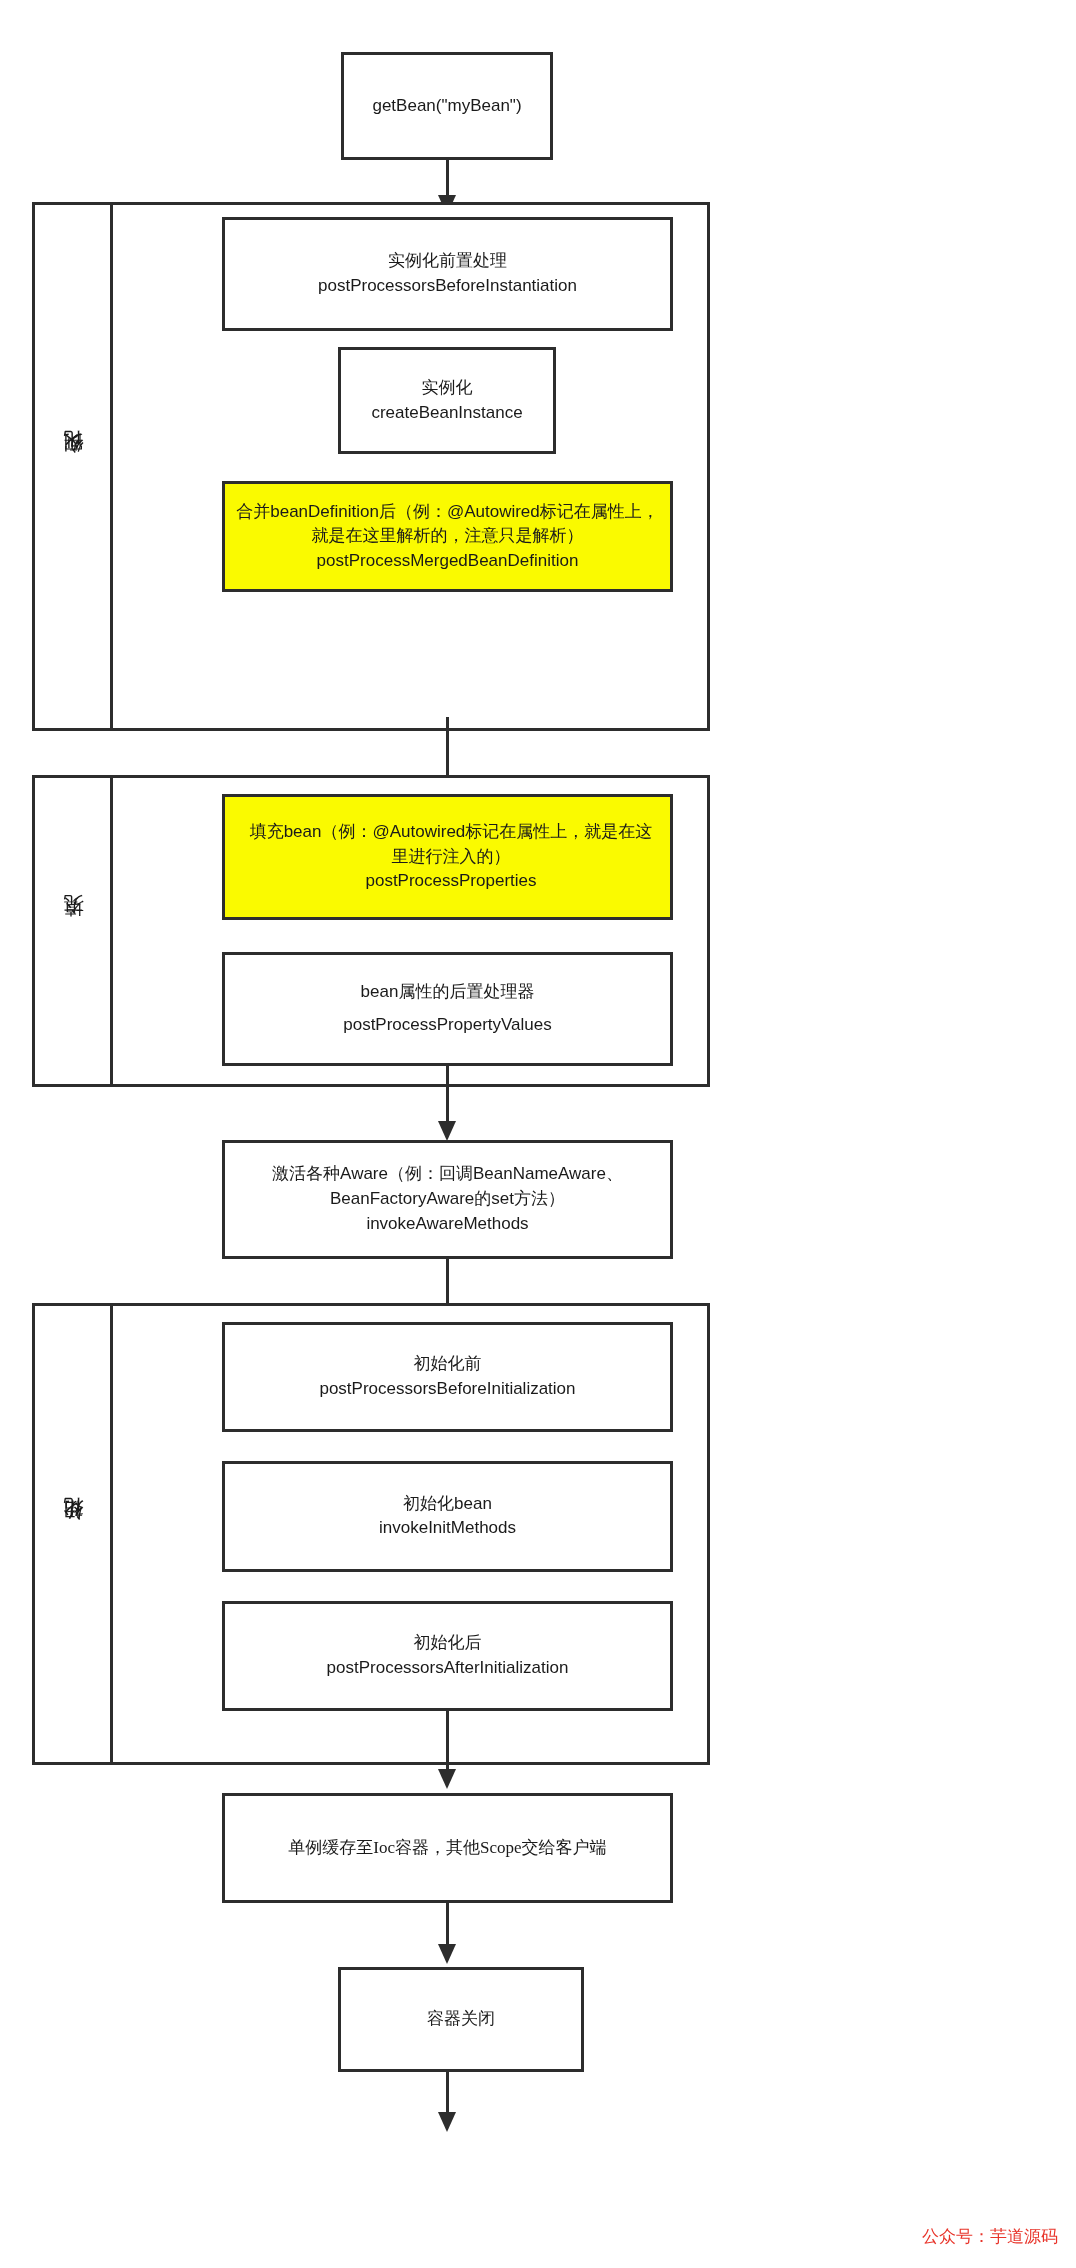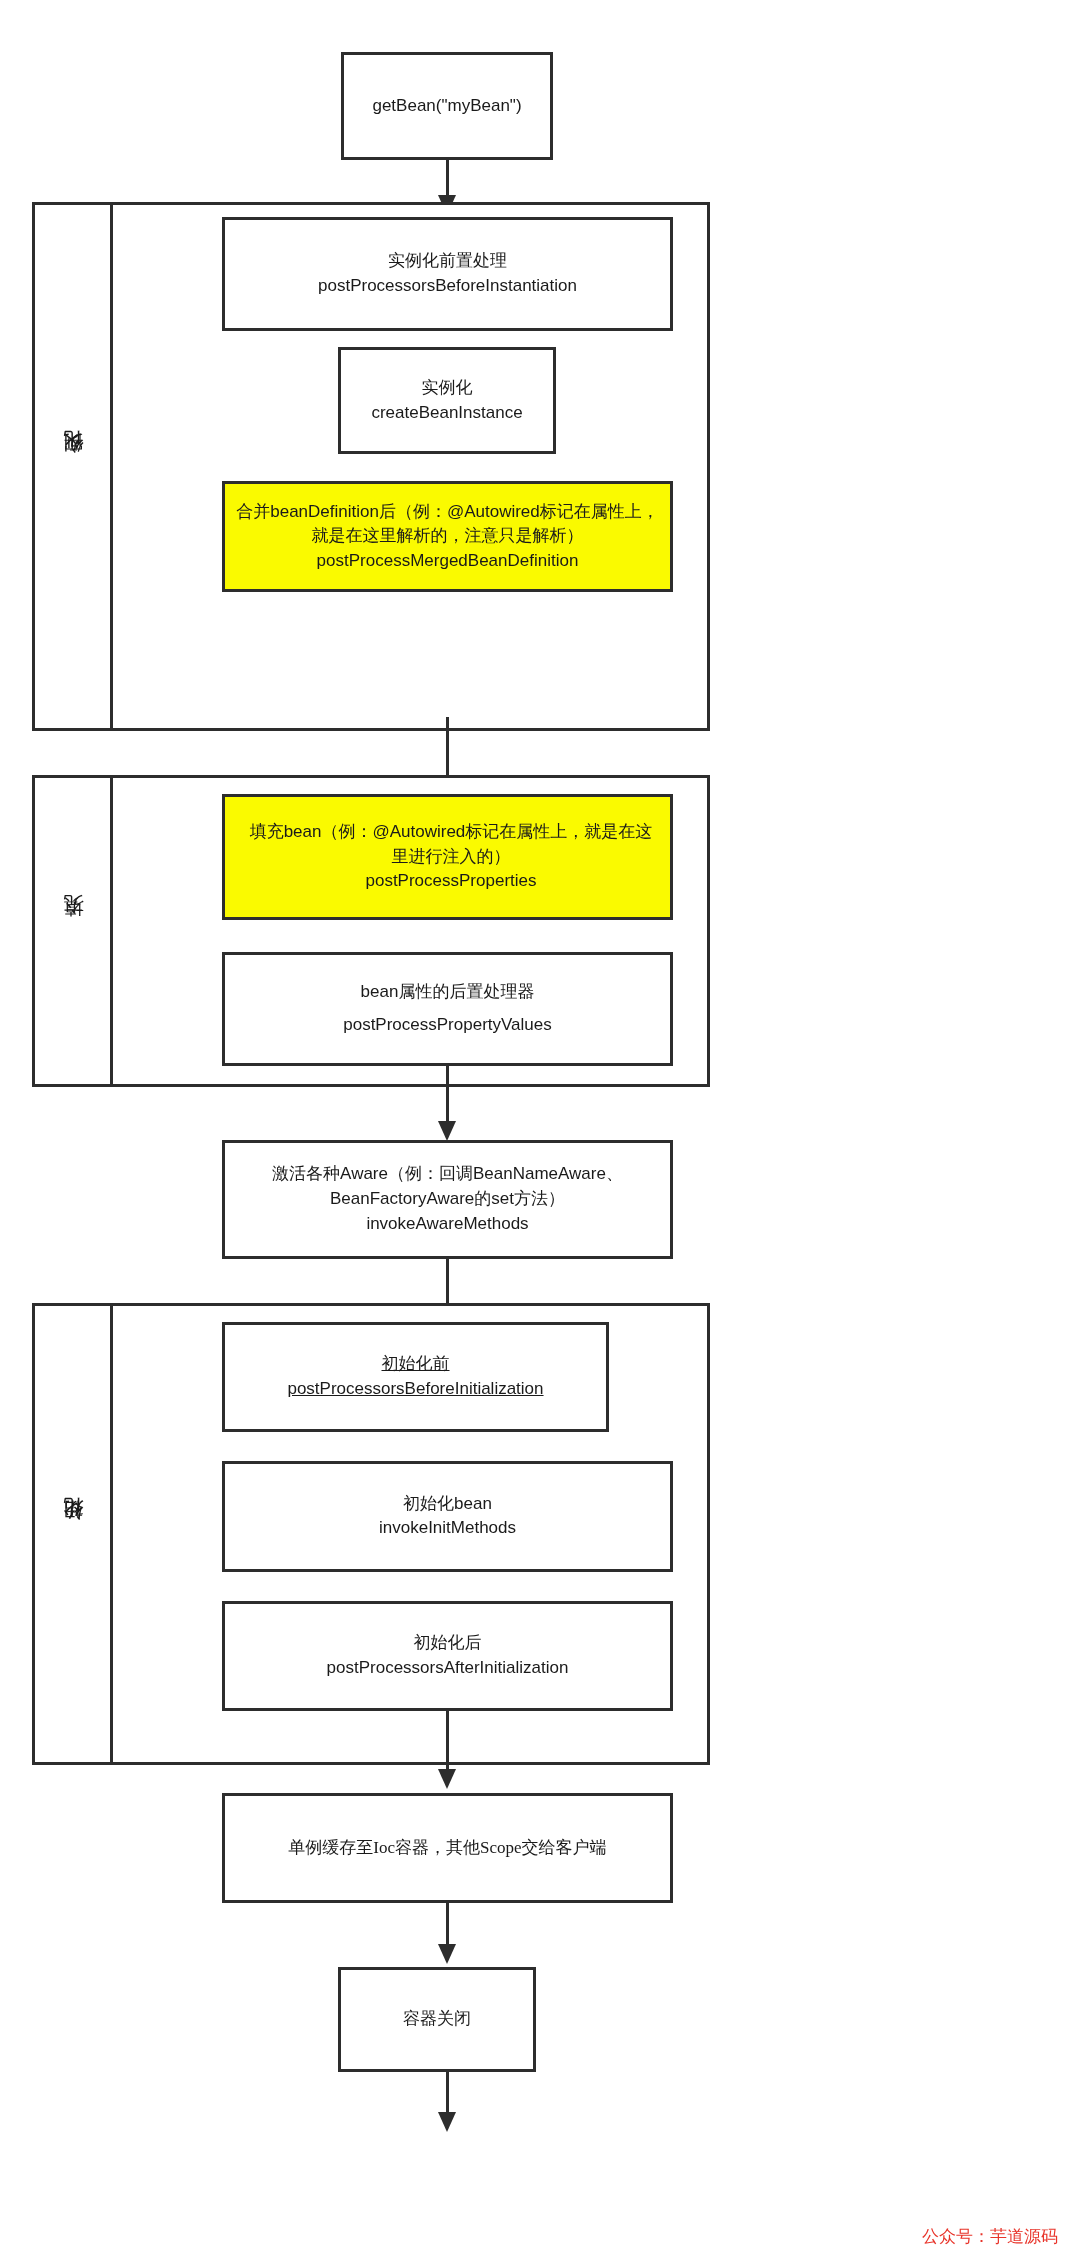--- a/index.html
+++ b/index.html
@@ -166,21 +166,21 @@
     <div class="shaft" style="height: 58.1538px;"></div>
     <div class="head" style="top: 55.2462px;"></div>
   </div>
 
   <div class="group" style="left: 32px; top: 1302.65px; width: 678px; height: 462.323px;">
     <div class="group-label">
       <span>初始化</span>
     </div>
   </div>
 
-  <div class="node" style="left: 222px; top: 1321.55px; width: 387px; height: 110.492px; text-decoration: underline;">
+  <div class="node" style="left: 222px; top: 1321.55px; width: 451px; height: 110.492px;">
     <span class="ln">初始化前</span>
     <span class="ln">postProcessorsBeforeInitialization</span>
   </div>
 
   <div class="node" style="left: 222px; top: 1461.12px; width: 451px; height: 110.492px; text-align: center;">
     <span class="ln">初始化bean</span>
     <span class="ln">invokeInitMethods</span>
   </div>
 
   <div class="node" style="left: 222px; top: 1600.68px; width: 451px; height: 110.492px;">
@@ -195,21 +195,21 @@
 
   <div class="node" style="left: 222px; top: 1792.59px; width: 451px; height: 110.492px; font-family: Liberation Serif, serif;">
     <span class="ln">单例缓存至Ioc容器，其他Scope交给客户端</span>
   </div>
 
   <div class="arrow" style="left: 447px; top: 1903.08px; height: 69.7846px;">
     <div class="shaft" style="height: 43.6154px;"></div>
     <div class="head" style="top: 40.7077px;"></div>
   </div>
 
-  <div class="node" style="left: 338px; top: 1967.05px; width: 198px; height: 104.677px;">
+  <div class="node" style="left: 338px; top: 1967.05px; width: 246px; height: 104.677px;">
     <span class="ln">容器关闭</span>
   </div>
 
   <div class="arrow" style="left: 447px; top: 2071.73px; height: 69.7846px;">
     <div class="shaft" style="height: 43.6154px;"></div>
     <div class="head" style="top: 40.7077px;"></div>
   </div>
 
 
   <div class="watermark" style="right: 18px; bottom: 20.3538px;">公众号：芋道源码</div>

